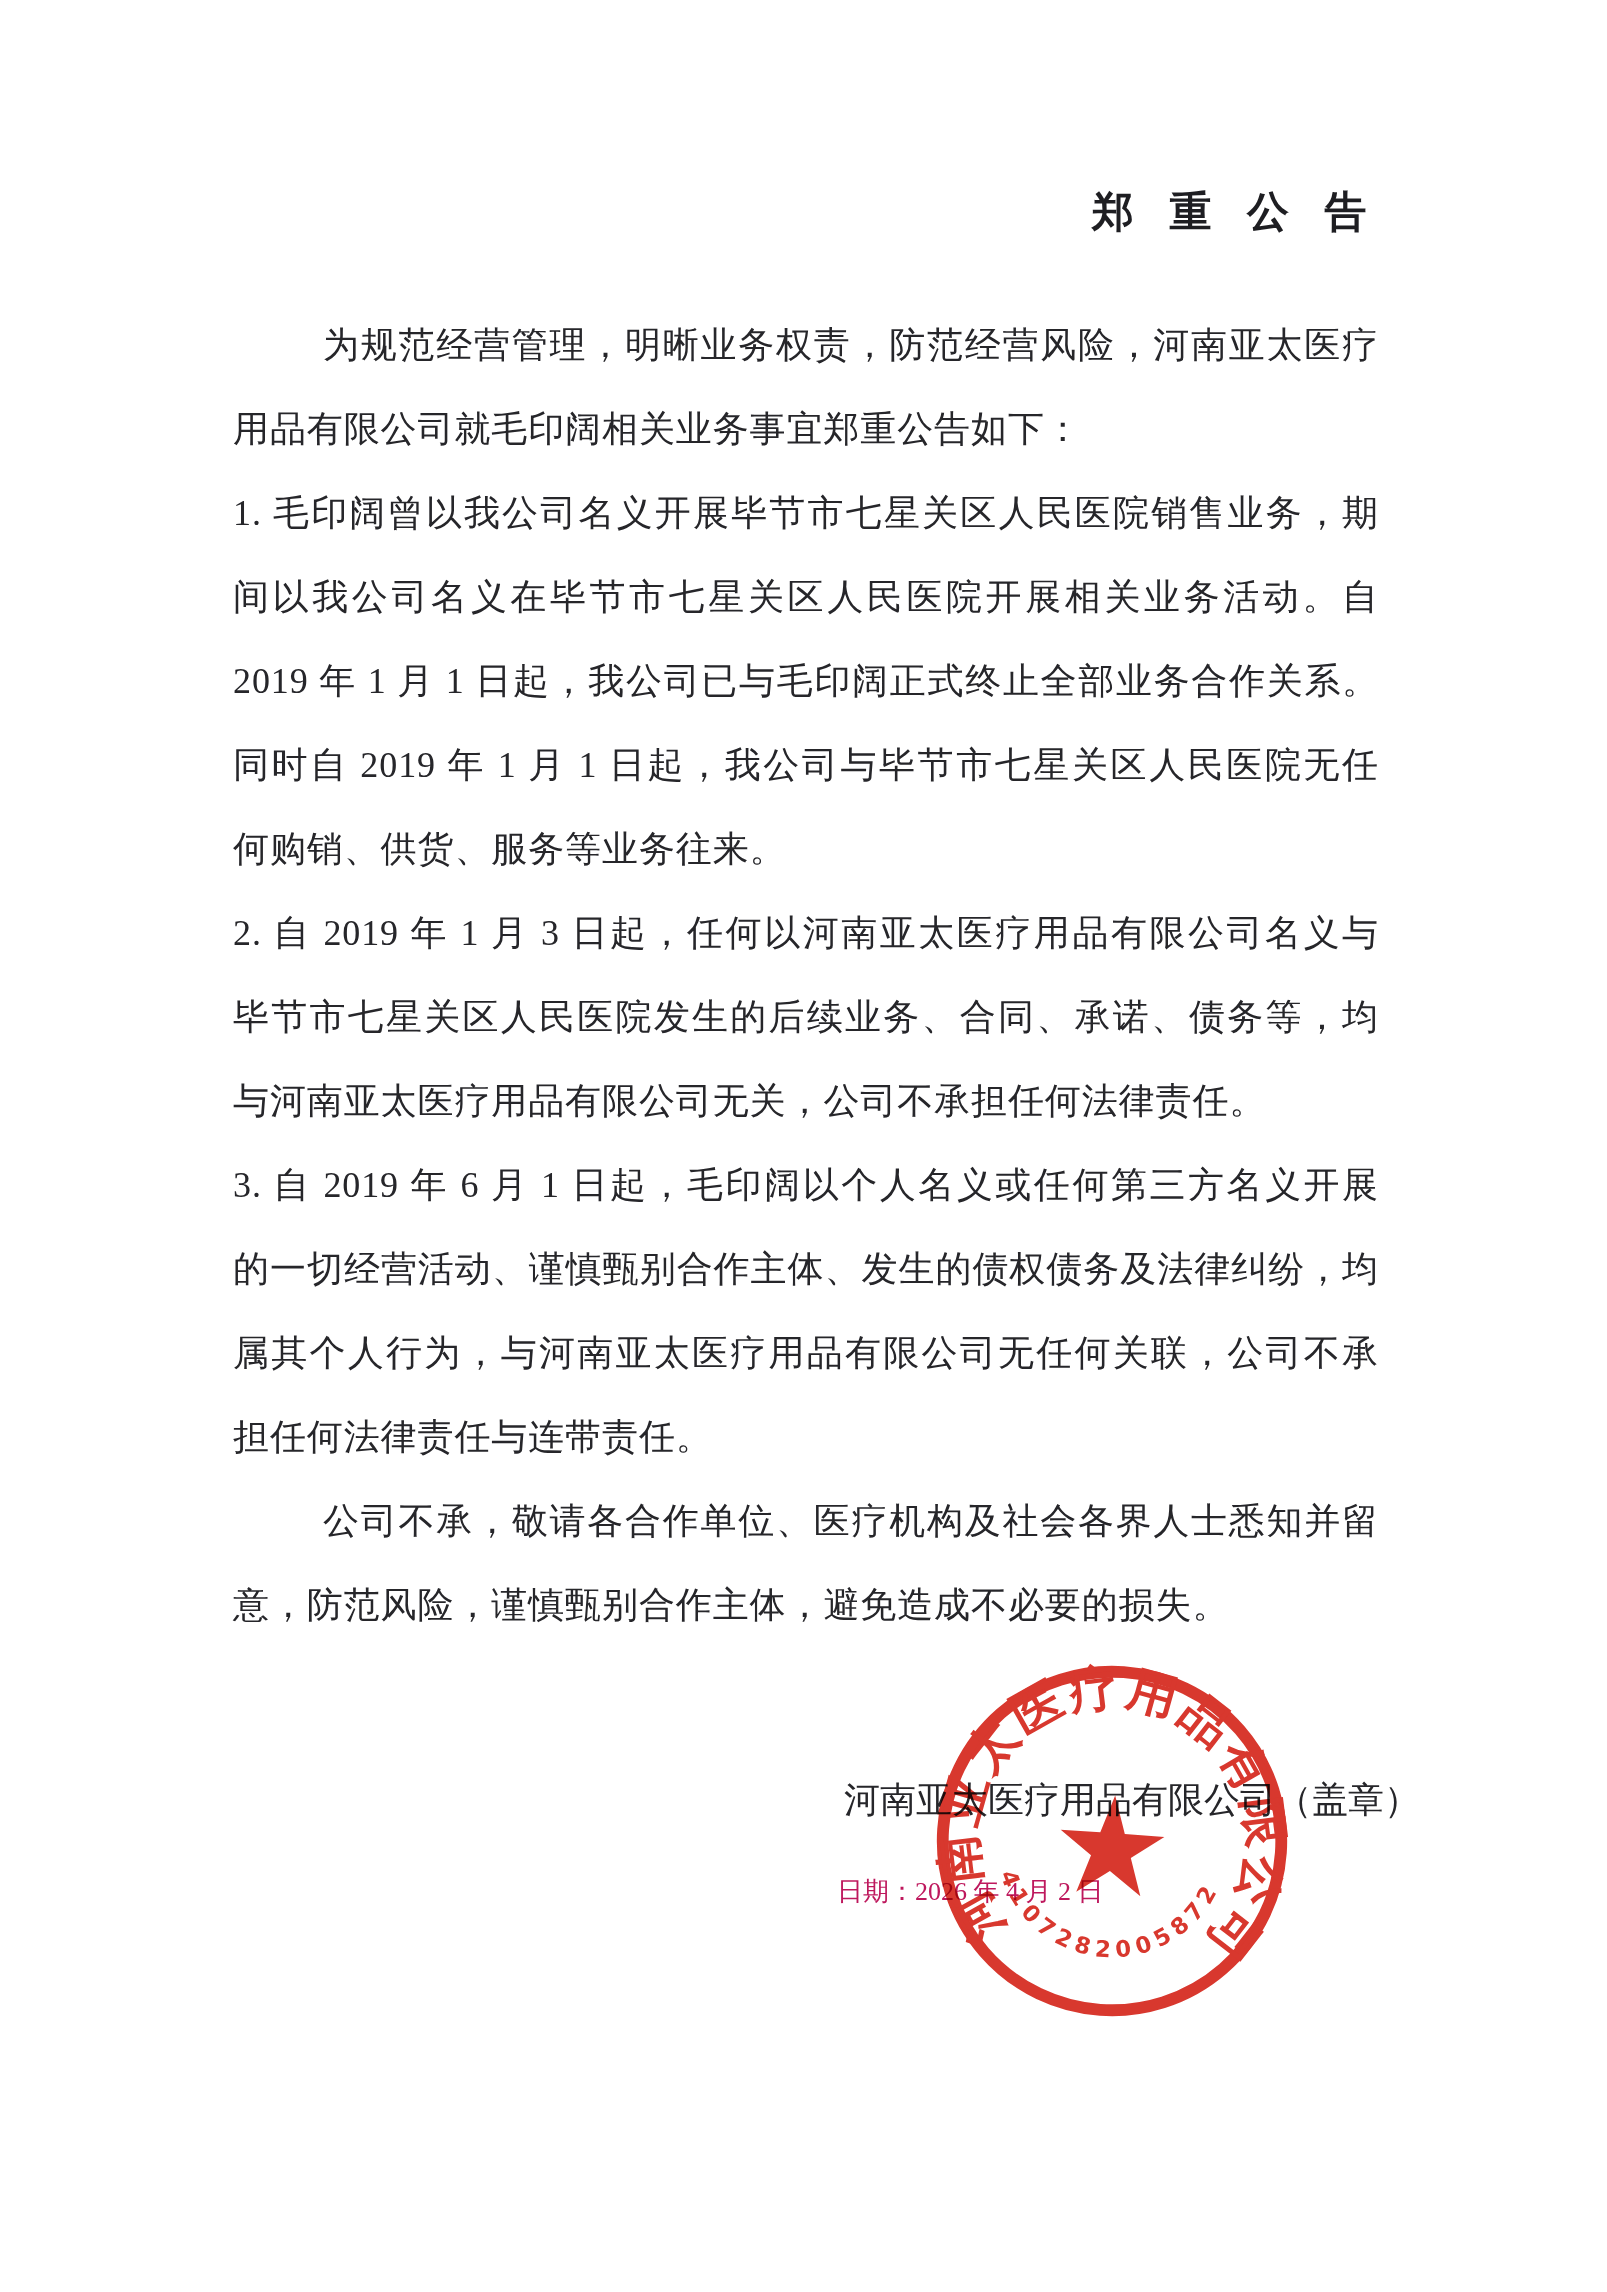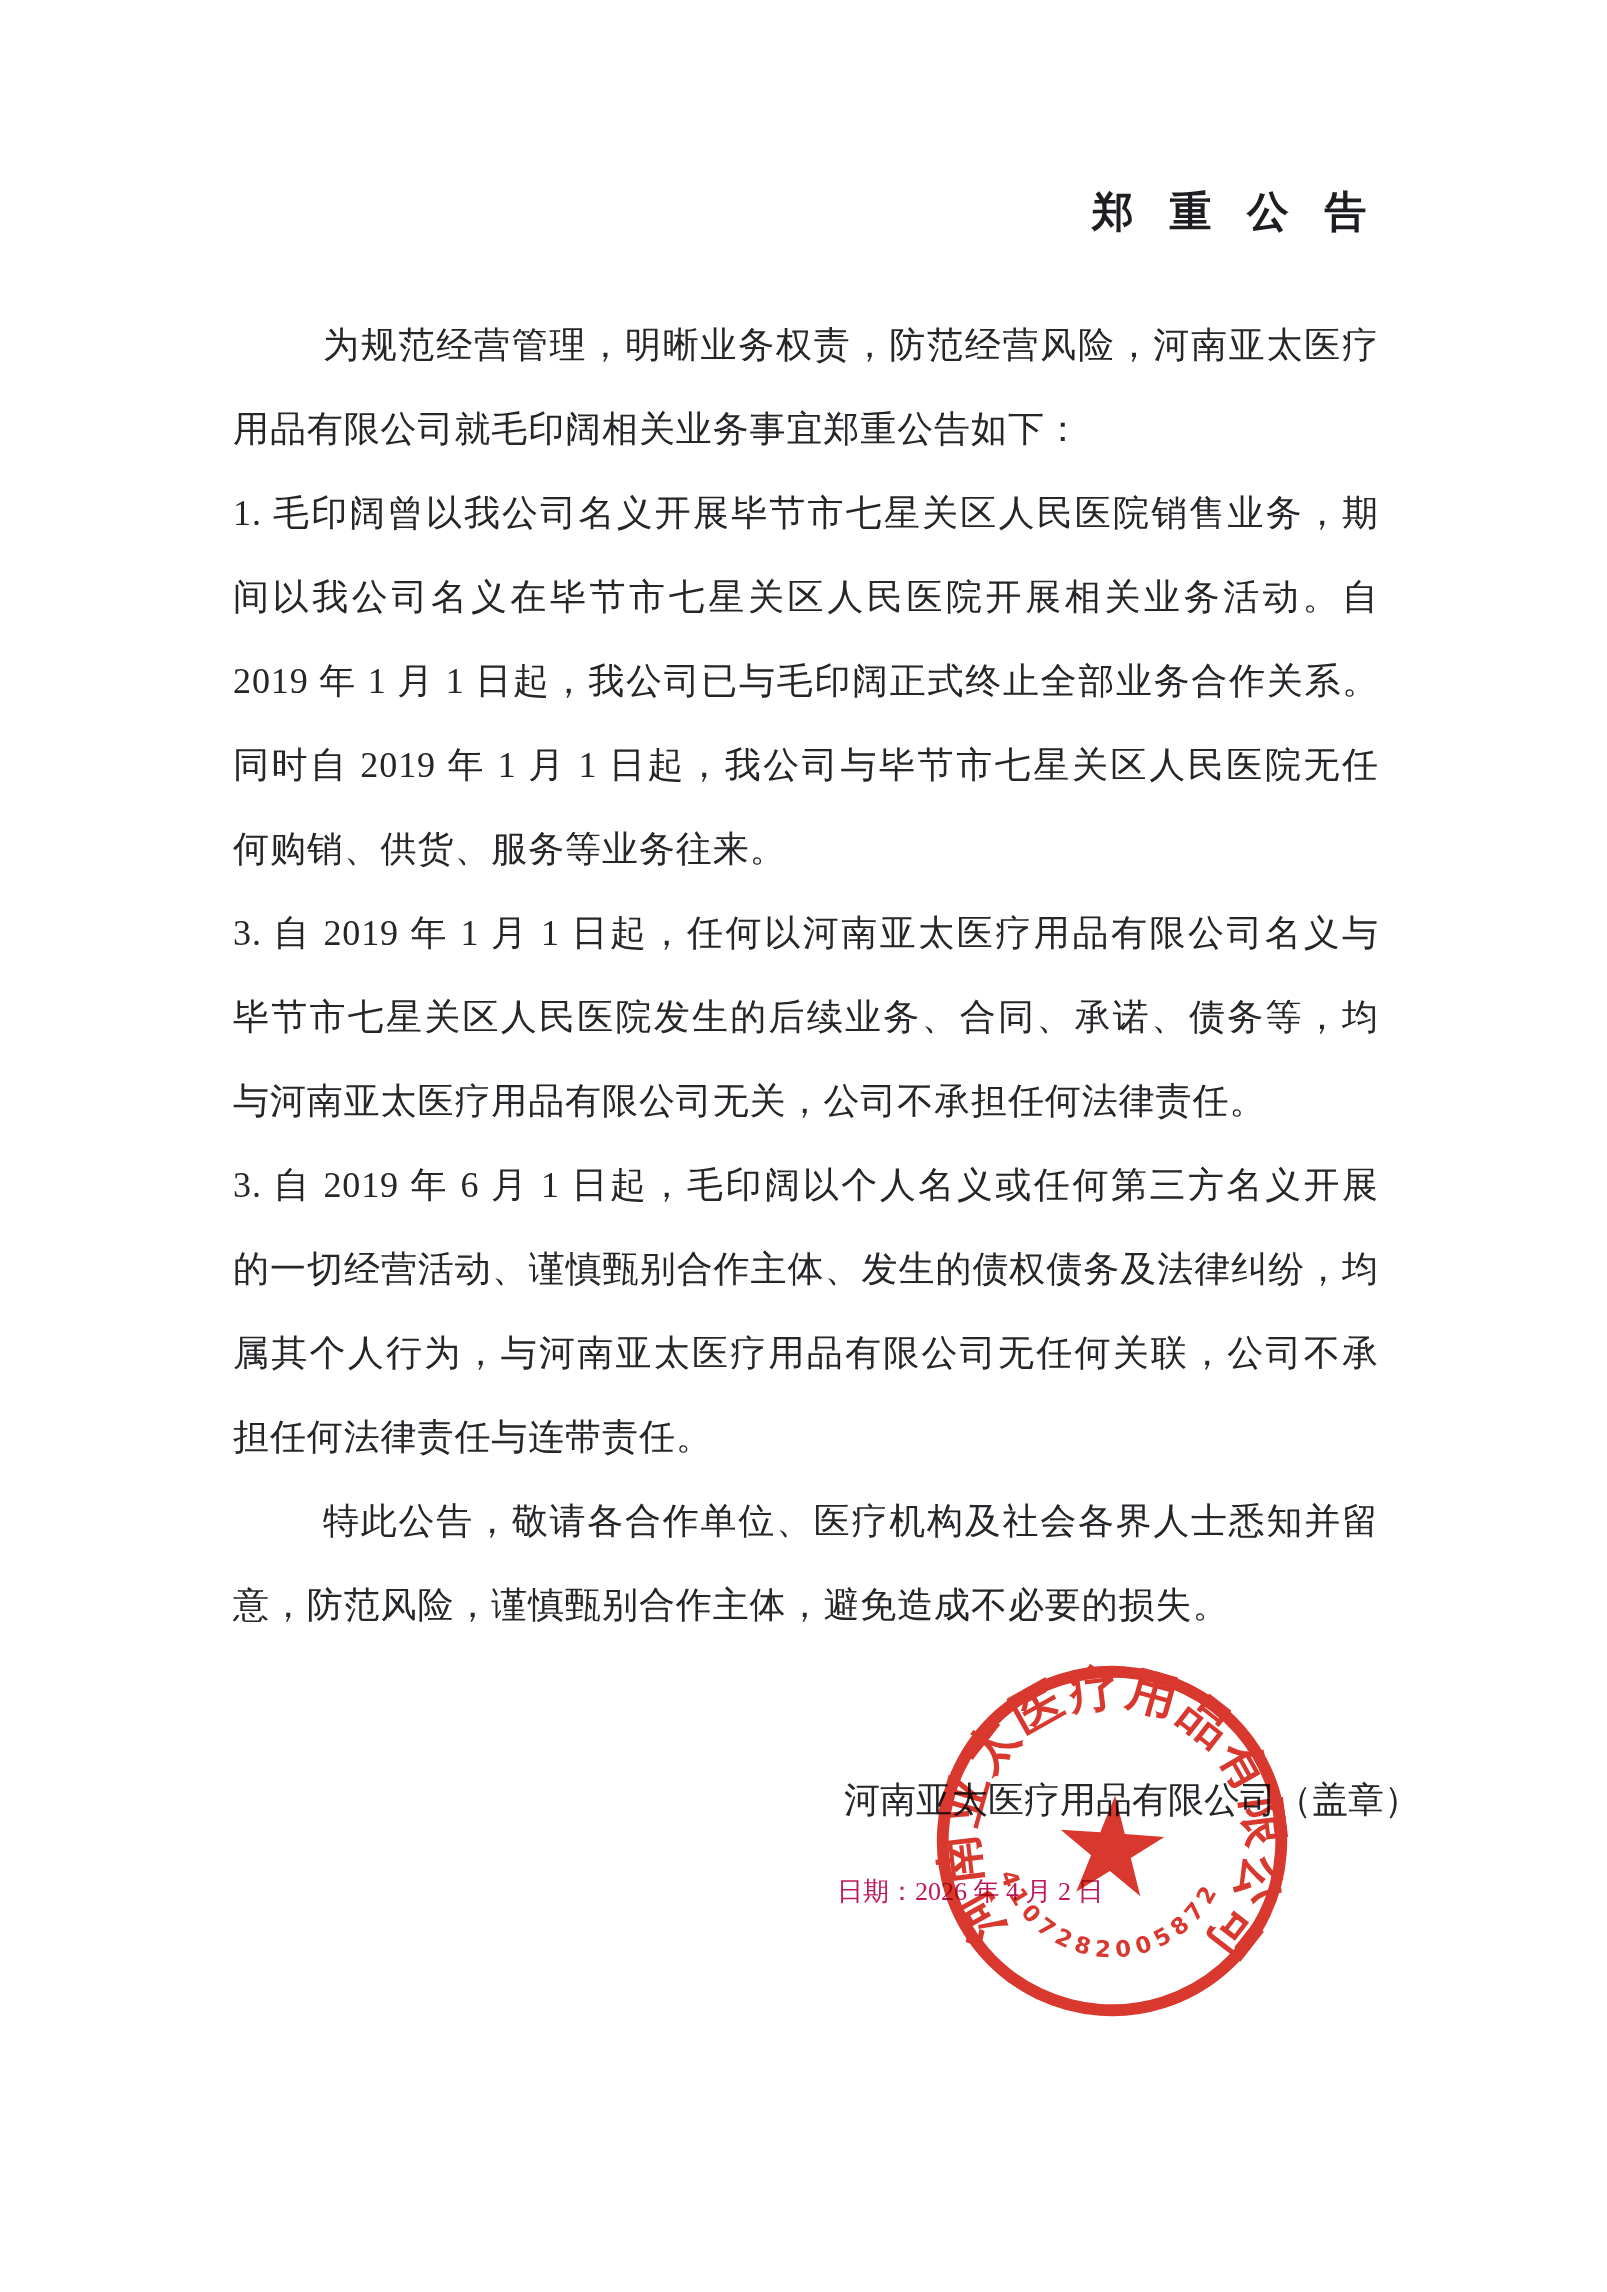--- a/index.html
+++ b/index.html
@@ -104,28 +104,28 @@
   <div class="doc-title">郑 重 公 告</div>
 
   <div class="doc-body">
     <div class="line fill indent">为规范经营管理，明晰业务权责，防范经营风险，河南亚太医疗</div>
     <div class="line">用品有限公司就毛印阔相关业务事宜郑重公告如下：</div>
     <div class="line fill">1. 毛印阔曾以我公司名义开展毕节市七星关区人民医院销售业务，期</div>
     <div class="line fill">间以我公司名义在毕节市七星关区人民医院开展相关业务活动。自</div>
     <div class="line fill">2019 年 1 月 1 日起，我公司已与毛印阔正式终止全部业务合作关系。</div>
     <div class="line fill">同时自 2019 年 1 月 1 日起，我公司与毕节市七星关区人民医院无任</div>
     <div class="line">何购销、供货、服务等业务往来。</div>
-    <div class="line fill">3. 自 2019 年 1 月 1 日起，任何以河南亚太医疗用品有限公司名义与</div>
+    <div class="line fill">2. 自 2019 年 1 月 3 日起，任何以河南亚太医疗用品有限公司名义与</div>
     <div class="line fill">毕节市七星关区人民医院发生的后续业务、合同、承诺、债务等，均</div>
     <div class="line">与河南亚太医疗用品有限公司无关，公司不承担任何法律责任。</div>
     <div class="line fill">3. 自 2019 年 6 月 1 日起，毛印阔以个人名义或任何第三方名义开展</div>
     <div class="line fill">的一切经营活动、谨慎甄别合作主体、发生的债权债务及法律纠纷，均</div>
     <div class="line fill">属其个人行为，与河南亚太医疗用品有限公司无任何关联，公司不承</div>
     <div class="line">担任何法律责任与连带责任。</div>
-    <div class="line fill indent">特此公告，敬请各合作单位、医疗机构及社会各界人士悉知并留</div>
+    <div class="line fill indent">公司不承，敬请各合作单位、医疗机构及社会各界人士悉知并留</div>
     <div class="line">意，防范风险，谨慎甄别合作主体，避免造成不必要的损失。</div>
   </div>
 
   <div class="signature-company">河南亚太医疗用品有限公司（盖章）</div>
 
   <div class="signature-date">日期：2026 年 4 月 2 日</div>
 
   <div class="seal-wrap">
     <svg viewBox="0 0 400 400" xmlns="http://www.w3.org/2000/svg">
       <defs>

